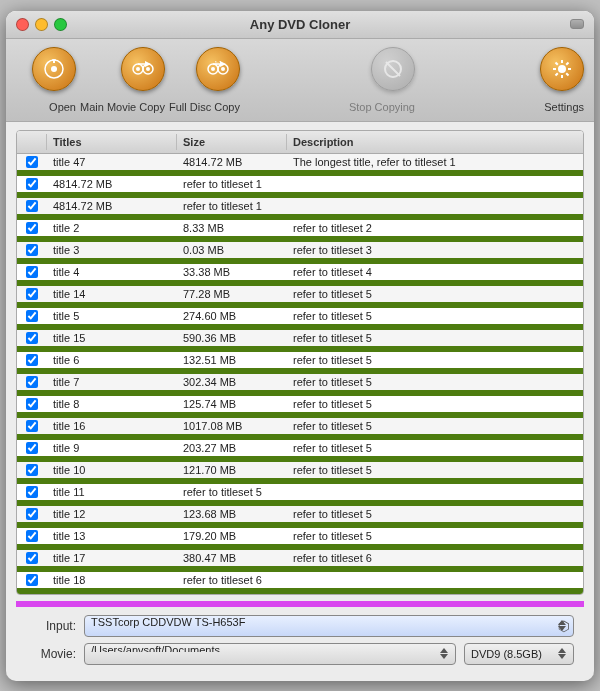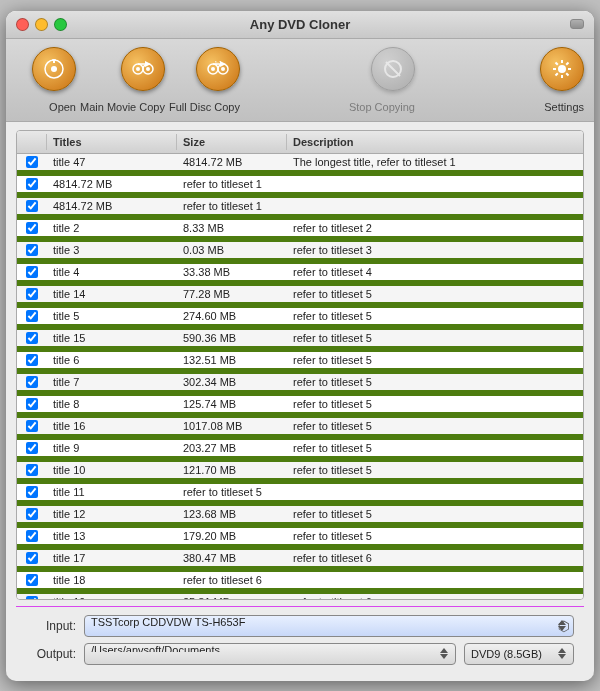--- a/index.html
+++ b/index.html
@@ -158,21 +158,21 @@
       display: flex;
       align-items: center;
       justify-content: center;
     }
     .td-check input[type="checkbox"] {
       width: 12px;
       height: 12px;
       cursor: pointer;
     }
     .bottom-bar {
-      border-top: 1px solid #d946ef;
+      border-top: 6px solid #d946ef;
       padding: 8px 10px;
       display: flex;
       flex-direction: column;
       gap: 6px;
       background: #ececec;
     }
     .field-row {
       display: flex;
       align-items: center;
       gap: 8px;
@@ -546,21 +546,21 @@
           <select>
             <option>TSSTcorp CDDVDW TS-H653F</option>
           </select>
           <div class="select-arrow">
             <div class="arrow-up"></div>
             <div class="arrow-down"></div>
           </div>
         </div>
       </div>
       <div class="output-row">
-        <span class="field-label">Output:</span>
+        <span class="field-label">Movie:</span>
         <div class="output-select-wrapper">
           <select>
             <option>/Users/anvsoft/Documents</option>
           </select>
           <div class="select-arrow">
             <div class="arrow-up"></div>
             <div class="arrow-down"></div>
           </div>
         </div>
         <div class="dvd-select-wrapper">

